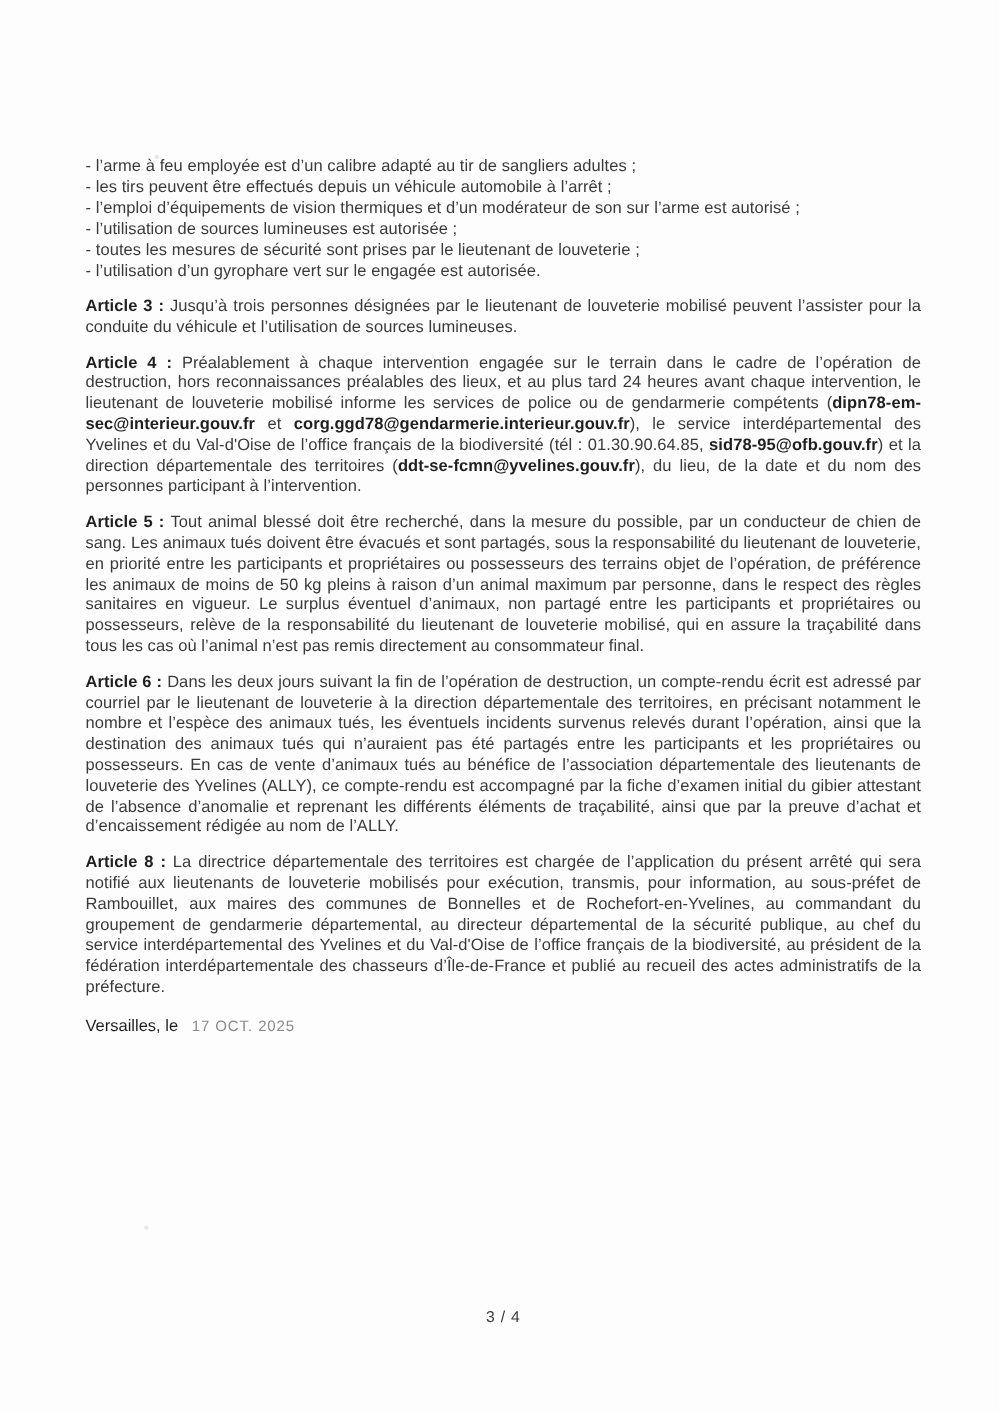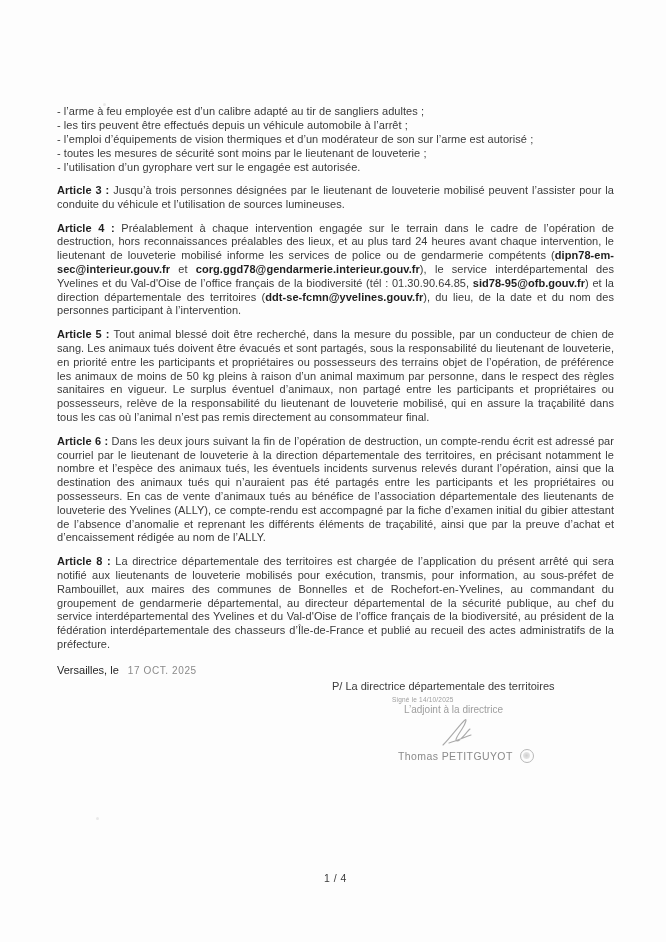--- a/index.html
+++ b/index.html
@@ -126,50 +126,39 @@
 <body>
 
 <div class="page">
 
   <div class="content">
 
     <div class="bullet-list">
         <div class="bullet-line">- l’arme à feu employée est d’un calibre adapté au tir de sangliers adultes ;</div>
         <div class="bullet-line">- les tirs peuvent être effectués depuis un véhicule automobile à l’arrêt ;</div>
         <div class="bullet-line">- l’emploi d’équipements de vision thermiques et d’un modérateur de son sur l’arme est autorisé ;</div>
-        <div class="bullet-line">- toutes les mesures de sécurité sont moins par le lieutenant de louveterie ;</div>
+        <div class="bullet-line">- l’utilisation de sources lumineuses est autorisée ;</div>
+        <div class="bullet-line">- toutes les mesures de sécurité sont prises par le lieutenant de louveterie ;</div>
         <div class="bullet-line">- l’utilisation d’un gyrophare vert sur le engagée est autorisée.</div>
       </div>
 
     <div class="articles">
         <p class="article"><span class="b">Article 3 : </span><span>Jusqu’à trois personnes désignées par le lieutenant de louveterie mobilisé peuvent l’assister pour la conduite du véhicule et l’utilisation de sources lumineuses.</span></p>
         <p class="article"><span class="b">Article 4 : </span><span>Préalablement à chaque intervention engagée sur le terrain dans le cadre de l’opération de destruction, hors reconnaissances préalables des lieux, et au plus tard 24 heures avant chaque intervention, le lieutenant de louveterie mobilisé informe les services de police ou de gendarmerie compétents (</span><span class="b">dipn78-em-sec@interieur.gouv.fr</span><span> et </span><span class="b">corg.ggd78@gendarmerie.interieur.gouv.fr</span><span>), le service interdépartemental des Yvelines et du Val-d'Oise de l’office français de la biodiversité (tél : 01.30.90.64.85, </span><span class="b">sid78-95@ofb.gouv.fr</span><span>) et la direction départementale des territoires (</span><span class="b">ddt-se-fcmn@yvelines.gouv.fr</span><span>), du lieu, de la date et du nom des personnes participant à l’intervention.</span></p>
         <p class="article"><span class="b">Article 5 : </span><span>Tout animal blessé doit être recherché, dans la mesure du possible, par un conducteur de chien de sang. Les animaux tués doivent être évacués et sont partagés, sous la responsabilité du lieutenant de louveterie, en priorité entre les participants et propriétaires ou possesseurs des terrains objet de l’opération, de préférence les animaux de moins de 50 kg pleins à raison d’un animal maximum par personne, dans le respect des règles sanitaires en vigueur. Le surplus éventuel d’animaux, non partagé entre les participants et propriétaires ou possesseurs, relève de la responsabilité du lieutenant de louveterie mobilisé, qui en assure la traçabilité dans tous les cas où l’animal n’est pas remis directement au consommateur final.</span></p>
         <p class="article"><span class="b">Article 6 : </span><span>Dans les deux jours suivant la fin de l’opération de destruction, un compte-rendu écrit est adressé par courriel par le lieutenant de louveterie à la direction départementale des territoires, en précisant notamment le nombre et l’espèce des animaux tués, les éventuels incidents survenus relevés durant l’opération, ainsi que la destination des animaux tués qui n’auraient pas été partagés entre les participants et les propriétaires ou possesseurs. En cas de vente d’animaux tués au bénéfice de l’association départementale des lieutenants de louveterie des Yvelines (ALLY), ce compte-rendu est accompagné par la fiche d’examen initial du gibier attestant de l’absence d’anomalie et reprenant les différents éléments de traçabilité, ainsi que par la preuve d’achat et d’encaissement rédigée au nom de l’ALLY.</span></p>
         <p class="article"><span class="b">Article 8 : </span><span>La directrice départementale des territoires est chargée de l’application du présent arrêté qui sera notifié aux lieutenants de louveterie mobilisés pour exécution, transmis, pour information, au sous-préfet de Rambouillet, aux maires des communes de Bonnelles et de Rochefort-en-Yvelines, au commandant du groupement de gendarmerie départemental, au directeur départemental de la sécurité publique, au chef du service interdépartemental des Yvelines et du Val-d'Oise de l’office français de la biodiversité, au président de la fédération interdépartementale des chasseurs d’Île-de-France et publié au recueil des actes administratifs de la préfecture.</span></p>
       </div>
 
     <div class="dateline">
       <span class="place">Versailles, le</span>
       <span class="date-stamp">17 OCT. 2025</span>
     </div>
 
-    <div class="signature-block">
-      <div class="sig-delegation">P/ La directrice départementale des territoires</div>
-      <div class="sig-signed-note">Signé le 14/10/2025</div>
-      <div class="sig-title">L’adjoint à la directrice</div>
-      <svg class="sig-scribble" width="52" height="30" viewBox="0 0 52 30">
-        <path d="M6 28 C 14 20, 24 6, 28 3 C 30 1, 29 6, 25 12 C 21 18, 17 24, 20 24 C 24 24, 30 14, 33 12 M 12 26 C 20 24, 28 20, 34 18" fill="none" stroke="#a9a9a9" stroke-width="1.1" stroke-linecap="round"></path>
-      </svg>
-      <div class="sig-name-row">
-        <span>Thomas PETITGUYOT</span>
-        <span class="seal"></span>
-      </div>
-    </div>
 
   </div>
 
-  <div class="page-number">1 / 4</div>
+  <div class="page-number">3 / 4</div>
 
   <div class="speck" style="left:103px;top:103px;width:3px;height:3px;"></div>
   <div class="speck" style="left:96px;top:817px;width:3px;height:3px;"></div>
   <div class="speck" style="left:539px;top:300px;width:2px;height:2px;"></div>
 </div>
 
 </body></html>

